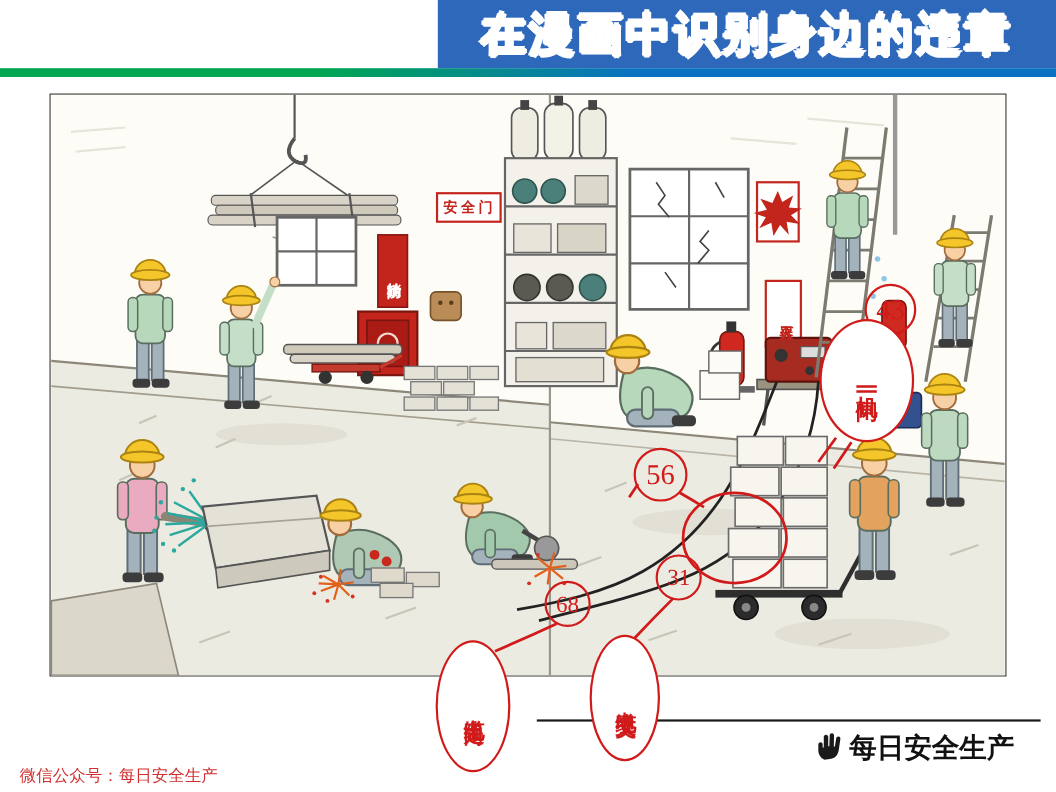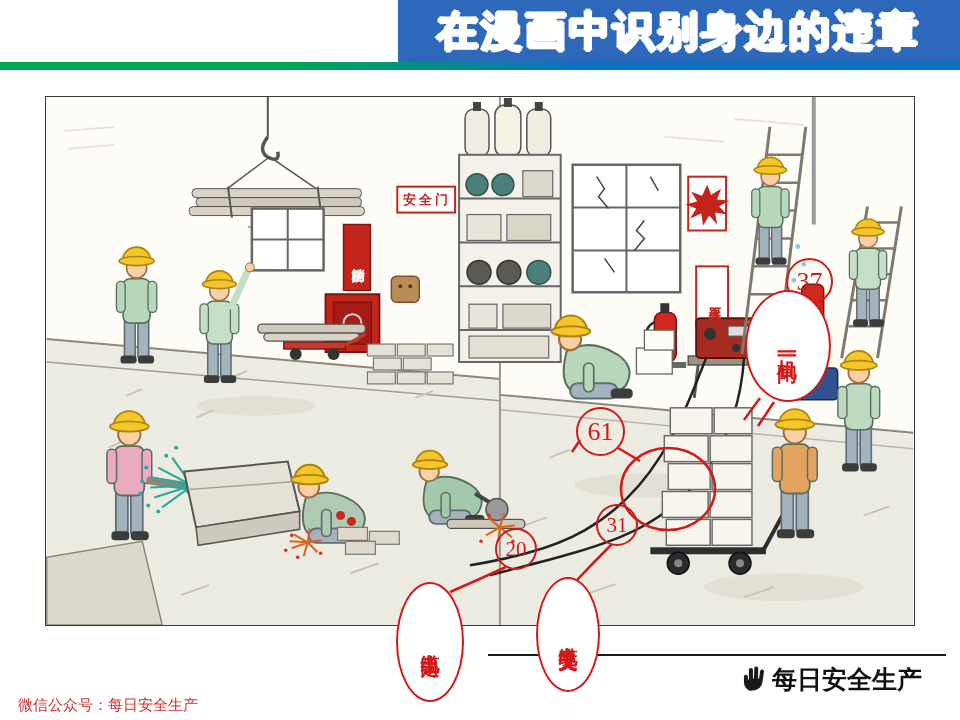--- a/index.html
+++ b/index.html
@@ -4,29 +4,29 @@
 <style>
   * { margin:0; padding:0; box-sizing:border-box; }
   :root { --red:#d11a1a; }
   html,body { width:960px; height:720px; }
   body { font-family:"Liberation Sans","DejaVu Sans",sans-serif; background:#fff; }
   .page { position:relative; width:960px; height:720px; background:#fff; overflow:hidden; }
 
   
   .title-band { position:absolute; left:398px; top:0; width:562px; height:62px;
     background:#2e68bb; display:flex; align-items:center; justify-content:center; }
-  .page-title { font-size:41px; font-weight:bold; letter-spacing:3px; color:#86efac;
+  .page-title { font-size:41px; font-weight:bold; letter-spacing:3px; color:#fef9c3;
     -webkit-text-stroke:1.6px #ffffff;
     text-shadow:-2px 0 0 #fff, 2px 0 0 #fff, 0 -2px 0 #fff, 0 2px 0 #fff;
     white-space:nowrap; }
   .accent-line { position:absolute; left:0; top:62px; width:960px; height:8px;
     background:linear-gradient(90deg,#00a651 0%,#00a651 30%,#0a72c0 60%,#0a72c0 100%); }
 
   
-  .panel { position:absolute; left:45px; top:96px; width:870px; height:530px;
+  .panel { position:absolute; left:45px; top:85px; width:870px; height:530px;
     border:1.5px solid #3a3a3a; background:#fdfcf7; }
   .panel svg.scene { display:block; width:100%; height:100%; }
   .sign { position:absolute; display:flex; align-items:center; justify-content:center;
     font-weight:bold; line-height:1.05; z-index:3; }
   .v { writing-mode:vertical-rl; text-orientation:upright; }
 
   
   .ann-lines { position:absolute; left:0; top:0; width:960px; height:720px;
     z-index:5; pointer-events:none; }
   .badge { position:absolute; border:2.5px solid var(--red); border-radius:50%;
@@ -364,26 +364,26 @@
     <g stroke="#d11a1a" stroke-width="2.5" fill="none">
       <ellipse cx="668" cy="489" rx="47" ry="41"></ellipse>
       <path d="M618,448 Q630,455 640,461"></path>
       <path d="M572,452 L580,440"></path>
       <path d="M506,567 Q478,580 450,592"></path>
       <path d="M612,544 Q594,562 577,580"></path>
       <path d="M760,398 L744,420 M774,402 L758,426"></path>
     </g>
   </svg>
 
-  <div class="badge" style="left:786px;top:258px;width:47px;height:47px;font-size:26px;">37</div>
+  <div class="badge" style="left:786px;top:258px;width:47px;height:47px;font-size:26px;">43</div>
   <div class="bubble v" style="left:745px;top:290px;width:86px;height:112px;font-size:20px;">一机一闸</div>
 
-  <div class="badge" style="left:576px;top:407px;width:49px;height:49px;font-size:26px;">61</div>
-
-  <div class="badge" style="left:495px;top:528px;width:42px;height:42px;font-size:21px;">20</div>
+  <div class="badge" style="left:576px;top:407px;width:49px;height:49px;font-size:26px;">56</div>
+
+  <div class="badge" style="left:495px;top:528px;width:42px;height:42px;font-size:21px;">68</div>
   <div class="bubble v" style="left:396px;top:582px;width:68px;height:120px;font-size:19px;">电缆走向</div>
 
   <div class="badge" style="left:596px;top:504px;width:42px;height:42px;font-size:21px;">31</div>
   <div class="bubble v" style="left:536px;top:577px;width:64px;height:115px;font-size:19px;">电缆交叉</div>
 
   <div class="footer-wechat">微信公众号：每日安全生产</div>
   <div class="footer-rule"></div>
   <div class="brand">
     <svg viewBox="0 0 24 24">
       <path fill="#1a1a1a" d="M8.5,22c-3-1.5-5-4-5-7.5v-5c0-1,0.8-1.8,1.8-1.8c0.9,0,1.7,0.7,1.7,1.7V12h0.9V3.5

